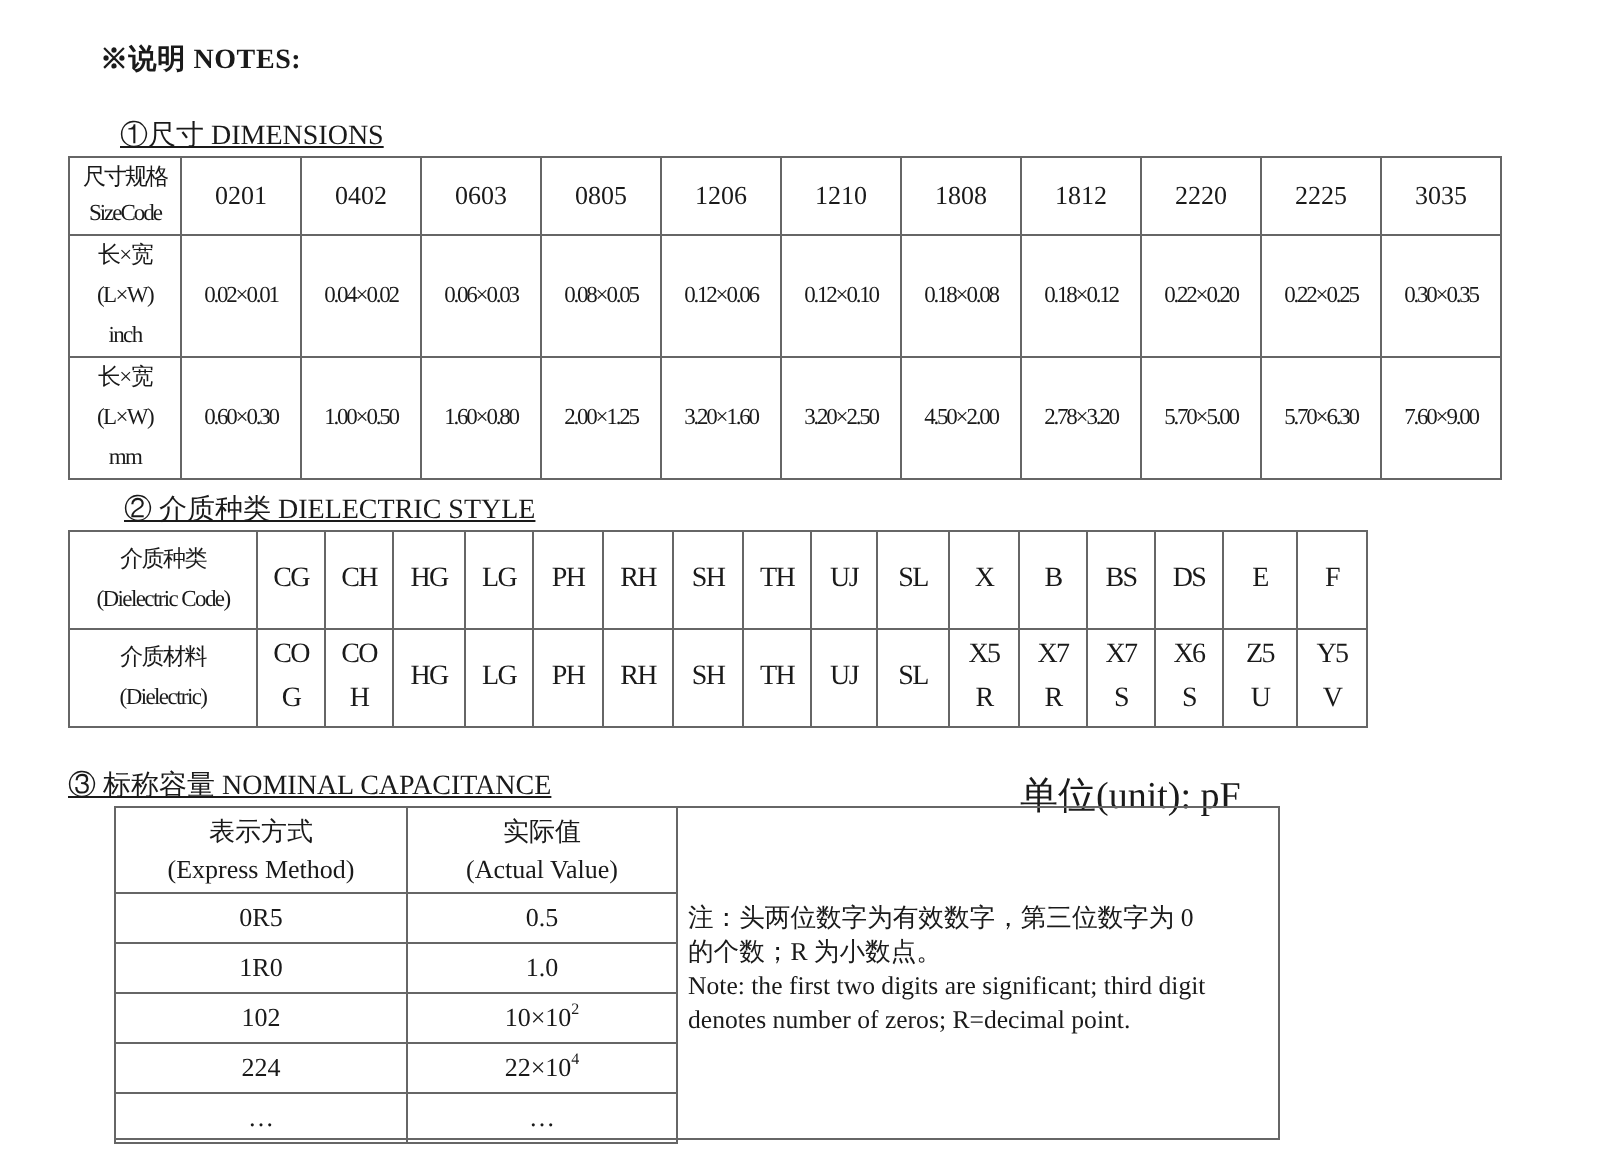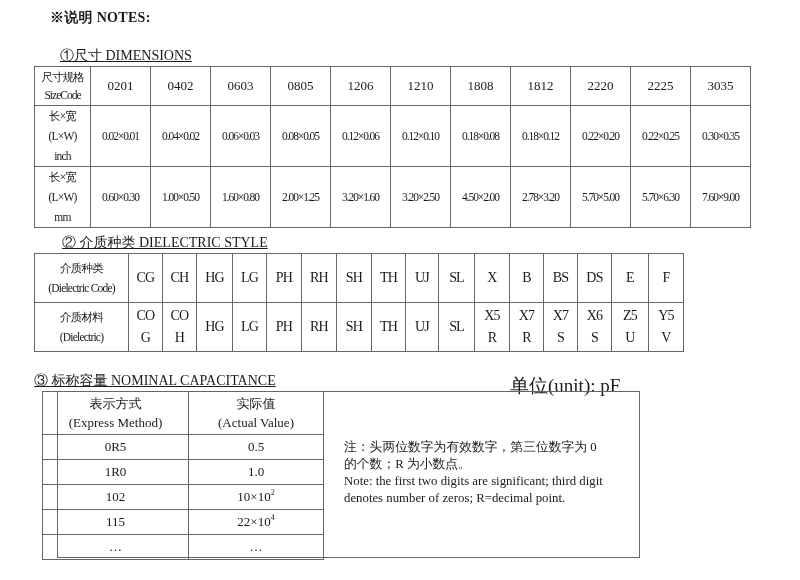--- a/index.html
+++ b/index.html
@@ -3,21 +3,21 @@
   <meta charset="utf-8">
   <style>
     html, body {
       margin: 0; padding: 0; background: #ffffff;
     }
     body {
       width: 800px; height: 580px; position: relative; overflow: hidden;
       font-family: "Liberation Serif", "DejaVu Serif", serif;
       color: #1a1a1a;
     }
-    .abs { position: absolute; }
+    .abs { position: absolute; margin-top: 12px; }
     .notes-title {
       left: 50px; top: 9px; font-size: 14px; font-weight: bold; letter-spacing: 0.3px;
     }
     .sec-title { font-size: 14px; white-space: nowrap; text-decoration: underline; }
     table { border-collapse: collapse; table-layout: fixed; }
     td, th {
       border: 1px solid #666; padding: 0; text-align: center; vertical-align: middle;
       font-weight: normal;
     }
     
@@ -31,21 +31,21 @@
     
     #diel-table { left: 34px; top: 253px; width: 649px; }
     #diel-table td { font-size: 14px; height: 48px; letter-spacing: -0.8px; }
     #diel-table .rowlabel { font-size: 11.5px; line-height: 20px; }
     #diel-table .two { line-height: 22px; }
     
     #cap-box {
       left: 57px; top: 391px; width: 583px; height: 167px; border: 1px solid #666;
       box-sizing: border-box;
     }
-    #cap-table { left: 42px; top: 391px; width: 281px; padding-left: 46px; }
+    #cap-table { left: 57px; top: 391px; width: 281px; padding-left: 46px; }
     #cap-table td { font-size: 13px; height: 24px; }
     #cap-table .hdr td { height: 42px; line-height: 19px; }
     sup { font-size: 8px; vertical-align: 6px; line-height: 0; }
     .note {
       left: 344px; top: 439px; width: 300px; font-size: 12.8px; line-height: 17px;
     }
     .unit { left: 510px; top: 373px; font-size: 19px; }
   </style>
 </head>
 <body>
@@ -243,21 +243,21 @@
   </tr>
   <tr>
     <td>1R0</td>
     <td><span>1.0</span><sup></sup></td>
   </tr>
   <tr>
     <td>102</td>
     <td><span>10×10</span><sup>2</sup></td>
   </tr>
   <tr>
-    <td>115</td>
+    <td>224</td>
     <td><span>22×10</span><sup>4</sup></td>
   </tr>
   <tr>
     <td>…</td>
     <td><span>…</span><sup></sup></td>
   </tr>
 </tbody>
   </table>
 <div class="abs note">
   <div>注：头两位数字为有效数字，第三位数字为 0</div>

